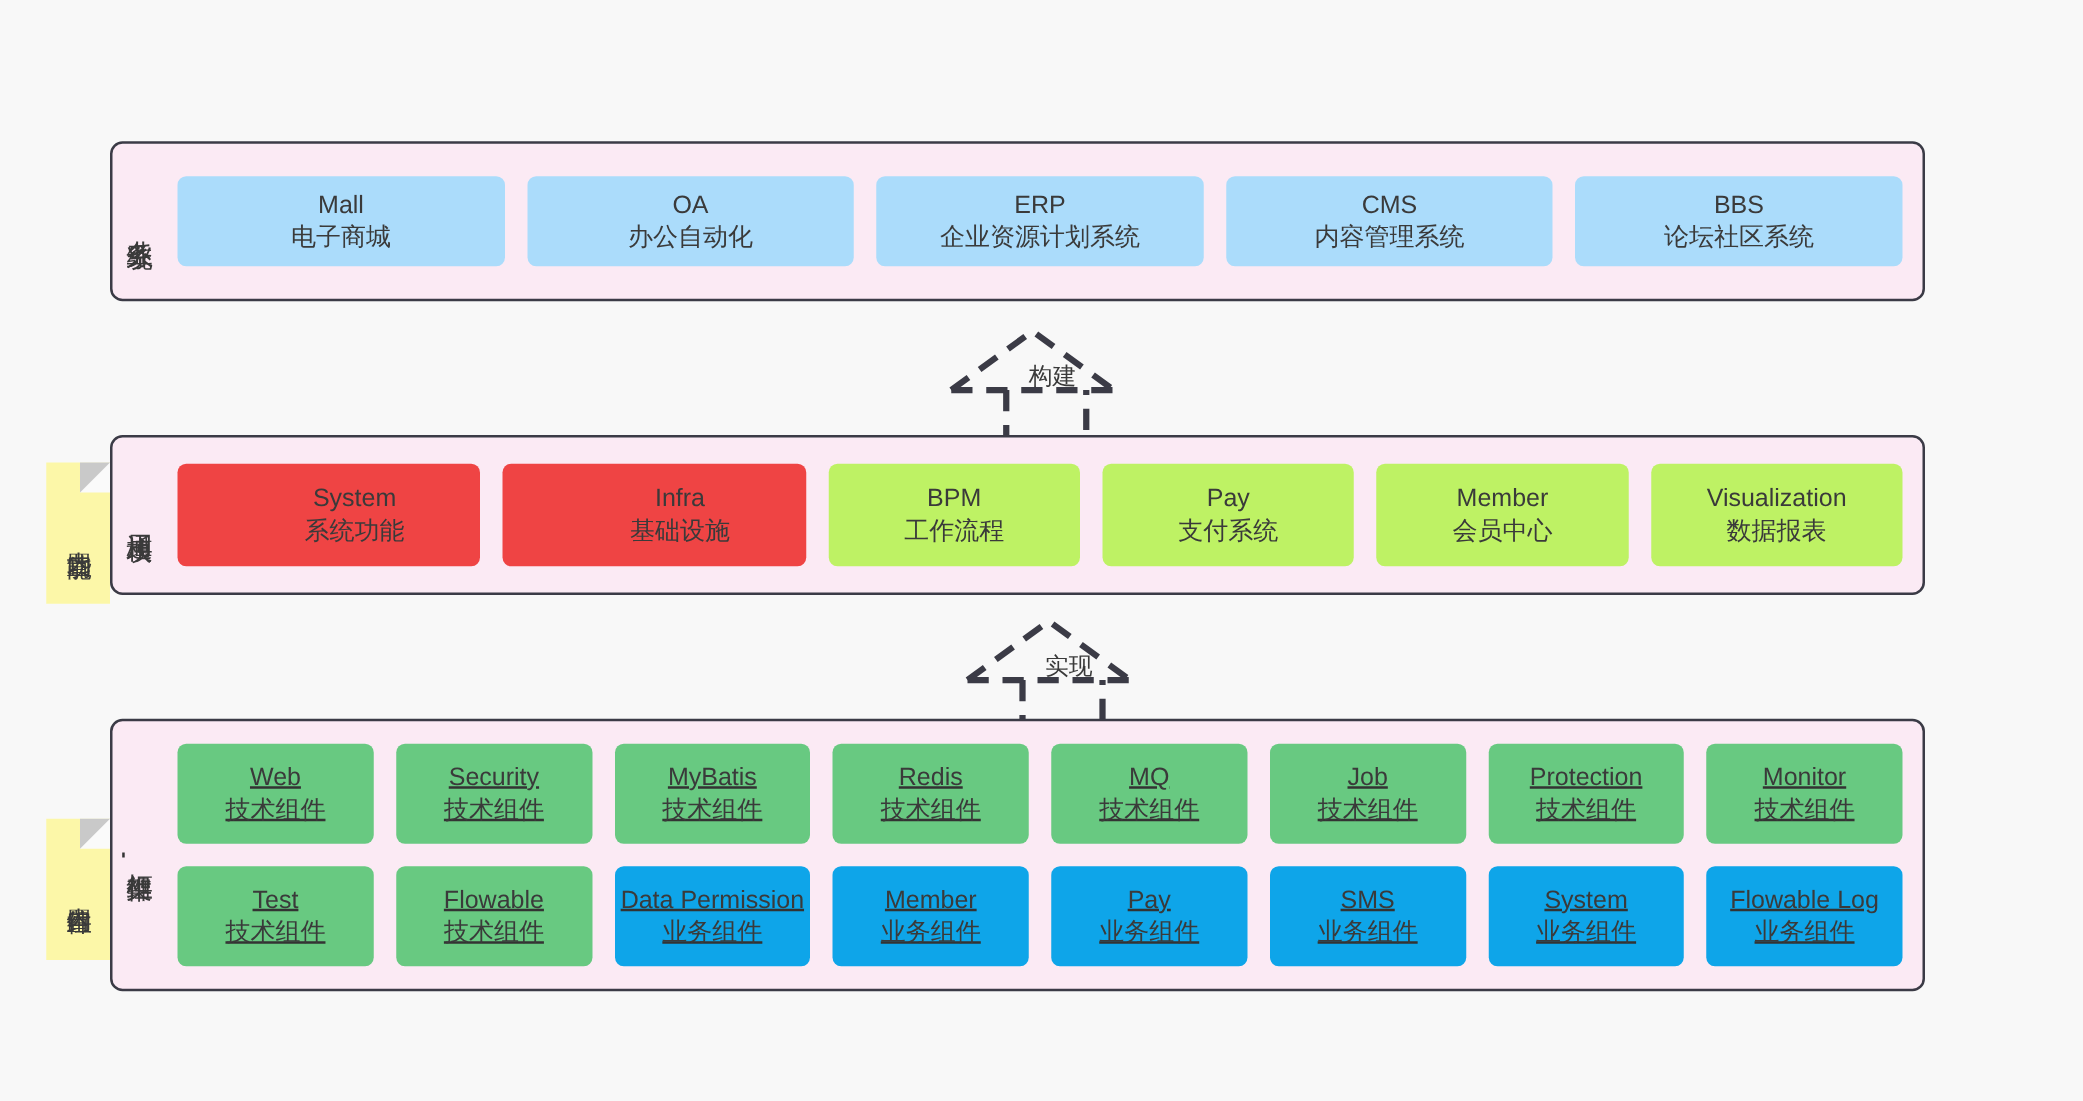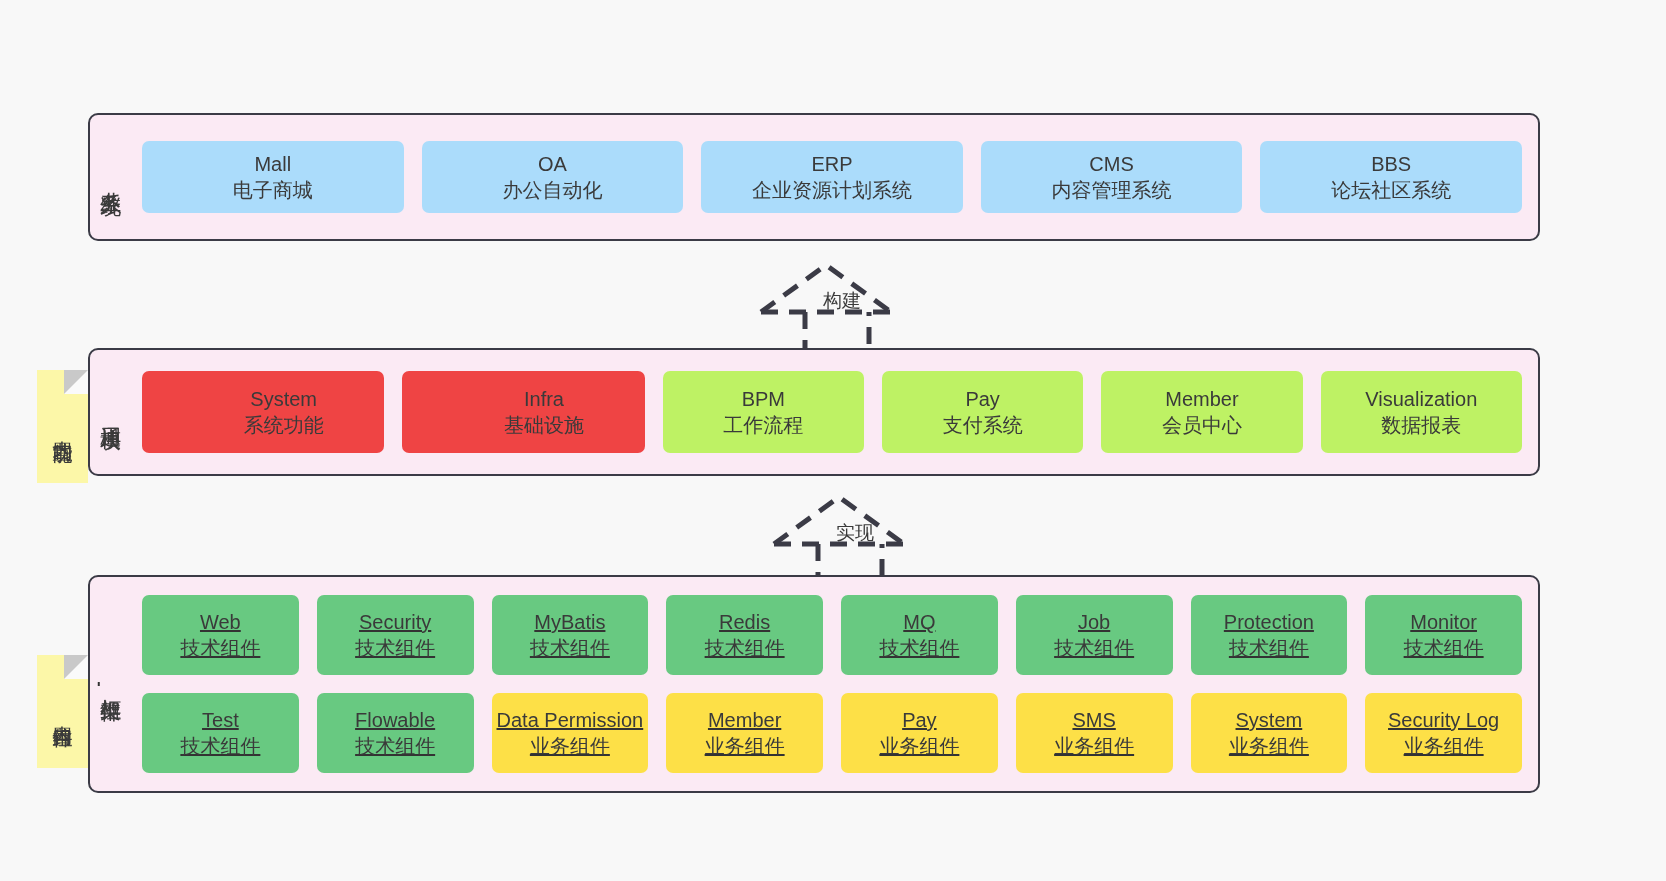--- a/index.html
+++ b/index.html
@@ -75,21 +75,21 @@
   }
   .card .en { white-space: nowrap; }
   .card .cn { white-space: nowrap; }
   .card.wrap .en { white-space: normal; }
 
   
   .c-blue      { background: #abdcfb; }
   .c-red       { background: #ef4444; padding-left: 41px; }
   .c-pinklight { background: #bef264; }
   .c-green     { background: #68c981; }
-  .c-greenpale { background: #fde047; }
+  .c-greenpale { background: #0ea5e9; }
 
   
   #layer-business { left: 88px;  top: 113px; width: 1452px; height: 128px; }
   #layer-common   { left: 88px;  top: 348px; width: 1452px; height: 128px; }
   #layer-framework{ left: 88px;  top: 575px; width: 1452px; height: 218px; text-decoration: underline; }
 
   #layer-business  .card { height: 72px; }
   #layer-common    .card { height: 82px; }
   #layer-framework .card { height: 80px; }
 
@@ -297,20 +297,20 @@
           </div>
           <div class="card c-greenpale">
             <div class="en">SMS</div>
             <div class="cn">业务组件</div>
           </div>
           <div class="card c-greenpale">
             <div class="en">System</div>
             <div class="cn">业务组件</div>
           </div>
           <div class="card c-greenpale">
-            <div class="en">Security Log</div>
+            <div class="en">Flowable Log</div>
             <div class="cn">业务组件</div>
           </div>
         </div>
     </div>
   </div>
 
 </div>
 
 </body></html>

